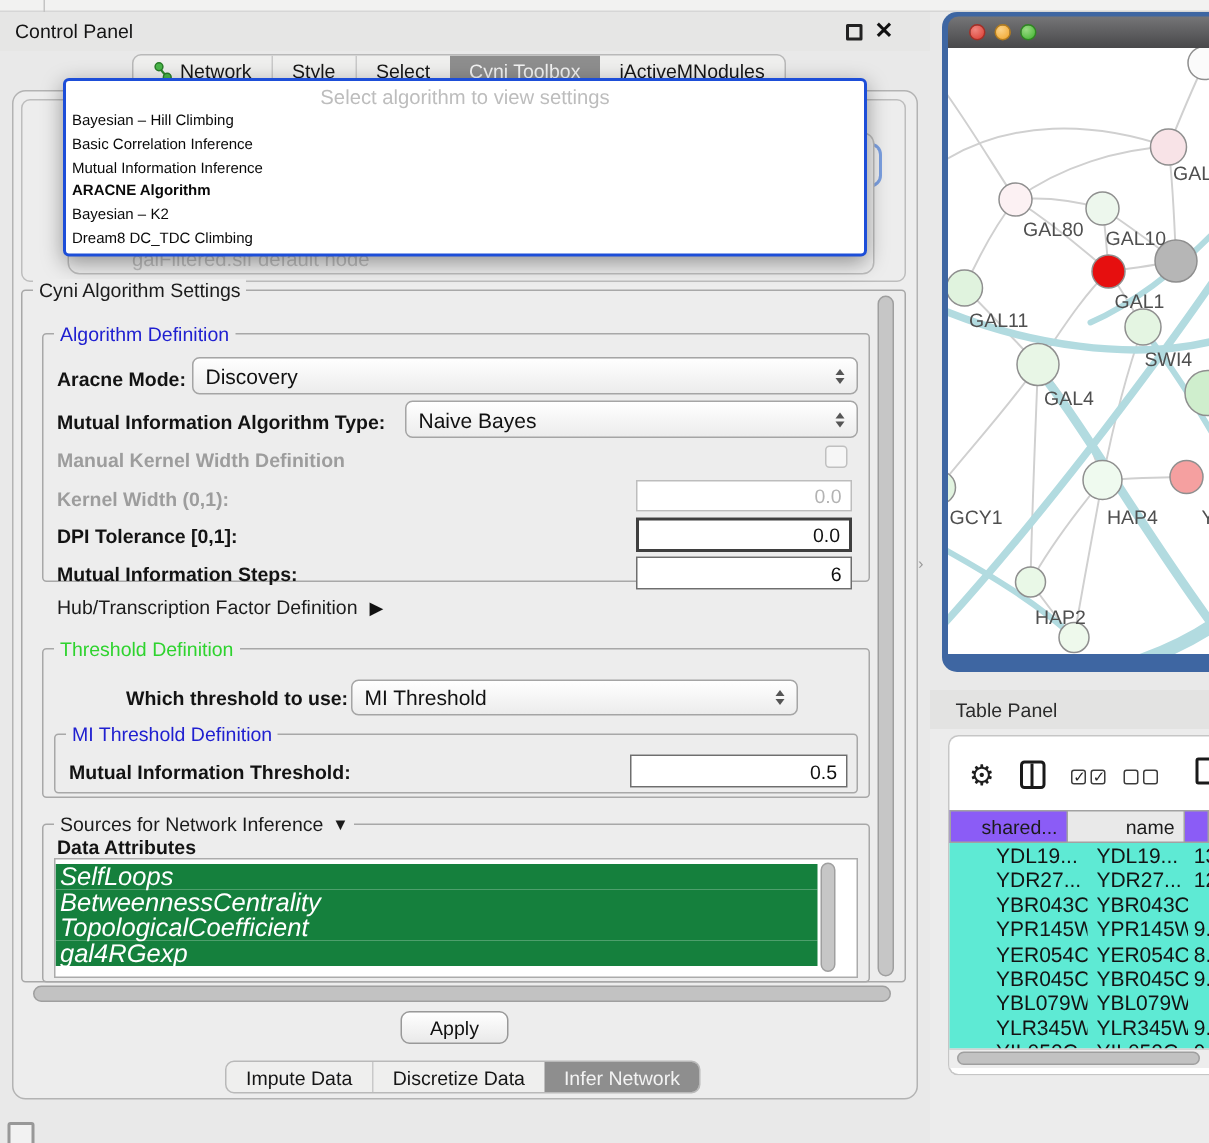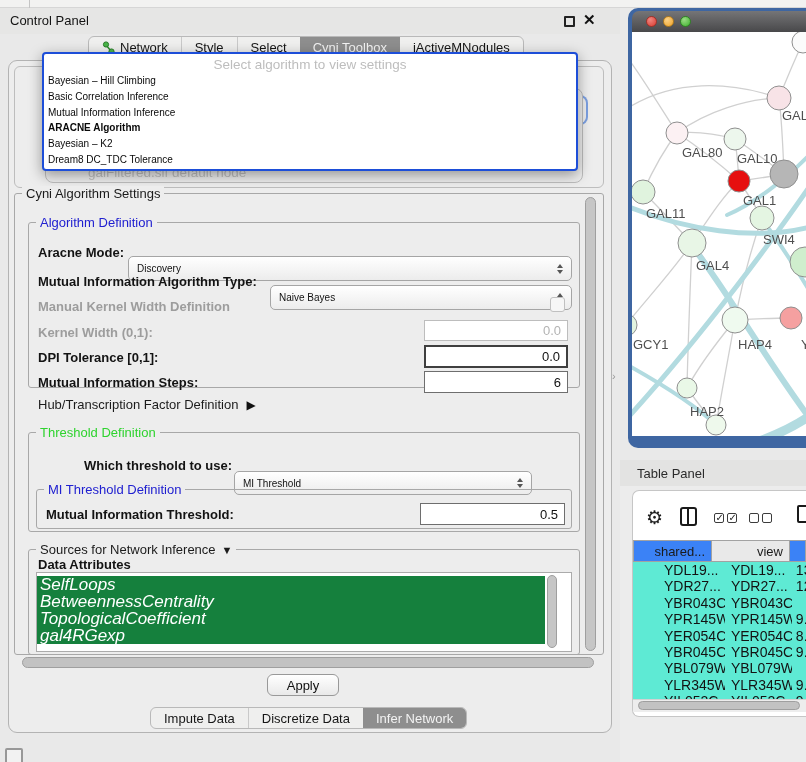--- a/index.html
+++ b/index.html
@@ -43,21 +43,21 @@
   
   .grp{border:1px solid #a8a8a8;border-radius:3px;background:transparent;}
   .grp-lbl{position:absolute;top:-8px;left:7px;background:#ededed;padding:0 4px;font-size:13px;white-space:nowrap;}
   .lbl-blue{color:#2020d0;}
   .lbl-green{color:#2ed32e;}
   .blbl{font-size:13px;font-weight:bold;color:#131313;white-space:nowrap;}
   .glbl{font-size:13px;font-weight:bold;color:#9d9d9d;white-space:nowrap;}
 
   
   .combo{display:flex;align-items:center;background:linear-gradient(#ffffff,#ececec);border:1px solid #a5a5a5;
-         border-radius:5px;font-size:10px;padding:0 8px;color:#111;margin-top:18px;}
+         border-radius:5px;font-size:14px;padding:0 8px;color:#111;}
   .stepper{margin-left:auto;display:flex;flex-direction:column;align-items:center;gap:2px;}
   .tri-up{width:0;height:0;border-left:3.5px solid transparent;border-right:3.5px solid transparent;border-bottom:4.5px solid #555;}
   .tri-dn{width:0;height:0;border-left:3.5px solid transparent;border-right:3.5px solid transparent;border-top:4.5px solid #555;}
   .tfield{background:#fff;border:1px solid #6e6e6e;font-size:13px;display:flex;align-items:center;
           justify-content:flex-end;padding:0 6px;color:#111;}
   .tfield.strong{border:2px solid #3f3f3f;}
   .tfield.dis{border:1px solid #bdbdbd;color:#b3b3b3;}
   .chk{border:1px solid #c0c0c0;border-radius:3px;background:#f6f6f6;}
 
   
@@ -95,21 +95,21 @@
   .gear{font-size:19px;color:#1e1e1e;line-height:1;}
   .splitcol{width:17px;height:19px;border:2px solid #1a1a1a;border-radius:3px;display:flex;}
   .splitcol div{width:50%;}
   .splitcol div:first-child{border-right:2px solid #1a1a1a;}
   .cbx{width:10px;height:10px;border:1.5px solid #3c3c3c;border-radius:2px;display:inline-block;position:relative;background:#fff;}
   .cbx.ck::after{content:"✓";position:absolute;left:0.5px;top:-2.5px;font-size:10px;color:#222;}
   .pageicon{width:13px;height:18px;border:2px solid #1a1a1a;border-radius:2px;background:#fff;}
   .th-row{left:633px;top:540px;width:173px;height:22px;display:flex;font-size:13px;}
   .th{display:flex;align-items:center;justify-content:flex-end;padding-right:6px;border:1px solid #a2a2a2;border-left:none;color:#1b1b1b;}
   .th:first-child{border-left:1px solid #a2a2a2;}
-  .th.selcol{background:#3b82f6;}
+  .th.selcol{background:#8b5cf6;}
   .th.plain{background:#e9e9e9;}
   .tbody{left:633px;top:562px;width:173px;height:138px;overflow:hidden;background:#5eead4;font-size:14px;padding-left:24px;}
   .trow{display:flex;height:16.4px;line-height:16.4px;}
   .td{overflow:hidden;white-space:nowrap;color:#131313;}
   .td1{width:79px;padding-left:7px;}
   .td2{width:78px;padding-left:6px;}
   .td3{width:16px;padding-left:4px;}
 
   .mini-icon{left:5px;top:748px;width:18px;height:16px;border:2px solid #989898;border-radius:2px;background:#f2f2f2;}
 </style>
@@ -155,21 +155,21 @@
   <div class="abs inner-comboB"></div>
   <div class="abs ghost-combo-text">galFiltered.sif default node</div>
 
   <div class="abs dropdown">
     <div class="dd-ph">Select algorithm to view settings</div>
     <div class="dd-item">Bayesian – Hill Climbing</div>
     <div class="dd-item">Basic Correlation Inference</div>
     <div class="dd-item">Mutual Information Inference</div>
     <div class="dd-item bold">ARACNE Algorithm</div>
     <div class="dd-item">Bayesian – K2</div>
-    <div class="dd-item">Dream8 DC_TDC Tolerance</div>
+    <div class="dd-item">Dream8 DC_TDC Climbing</div>
   </div>
 
   <div class="abs grp" style="left:14px;top:193px;width:590px;height:462px;">
     <span class="grp-lbl">Cyni Algorithm Settings</span>
   </div>
 
   <div class="abs sb-v" style="left:585px;top:197px;width:11px;height:454px;"></div>
 
   <div class="abs grp" style="left:28px;top:222px;width:552px;height:166px;">
     <span class="grp-lbl lbl-blue">Algorithm Definition</span>
@@ -352,21 +352,21 @@
       <span class="cbx ck"></span>
   </div>
   <div class="abs" style="left:749px;top:513px;display:flex;gap:3px;">
     <span class="cbx"></span>
       <span class="cbx"></span>
   </div>
   <div class="abs pageicon" style="left:797px;top:505px;"></div>
 
   <div class="abs th-row">
     <div class="th selcol" style="width:79px;">shared...</div>
-    <div class="th plain" style="width:78px;">view</div>
+    <div class="th plain" style="width:78px;">name</div>
     <div class="th selcol" style="width:16px;"></div>
   </div>
 
   <div class="abs tbody">
     <div class="trow">
       <span class="td td1">YDL19...</span>
         <span class="td td2">YDL19...</span>
         <span class="td td3">13</span>
     </div>
     <div class="trow">

